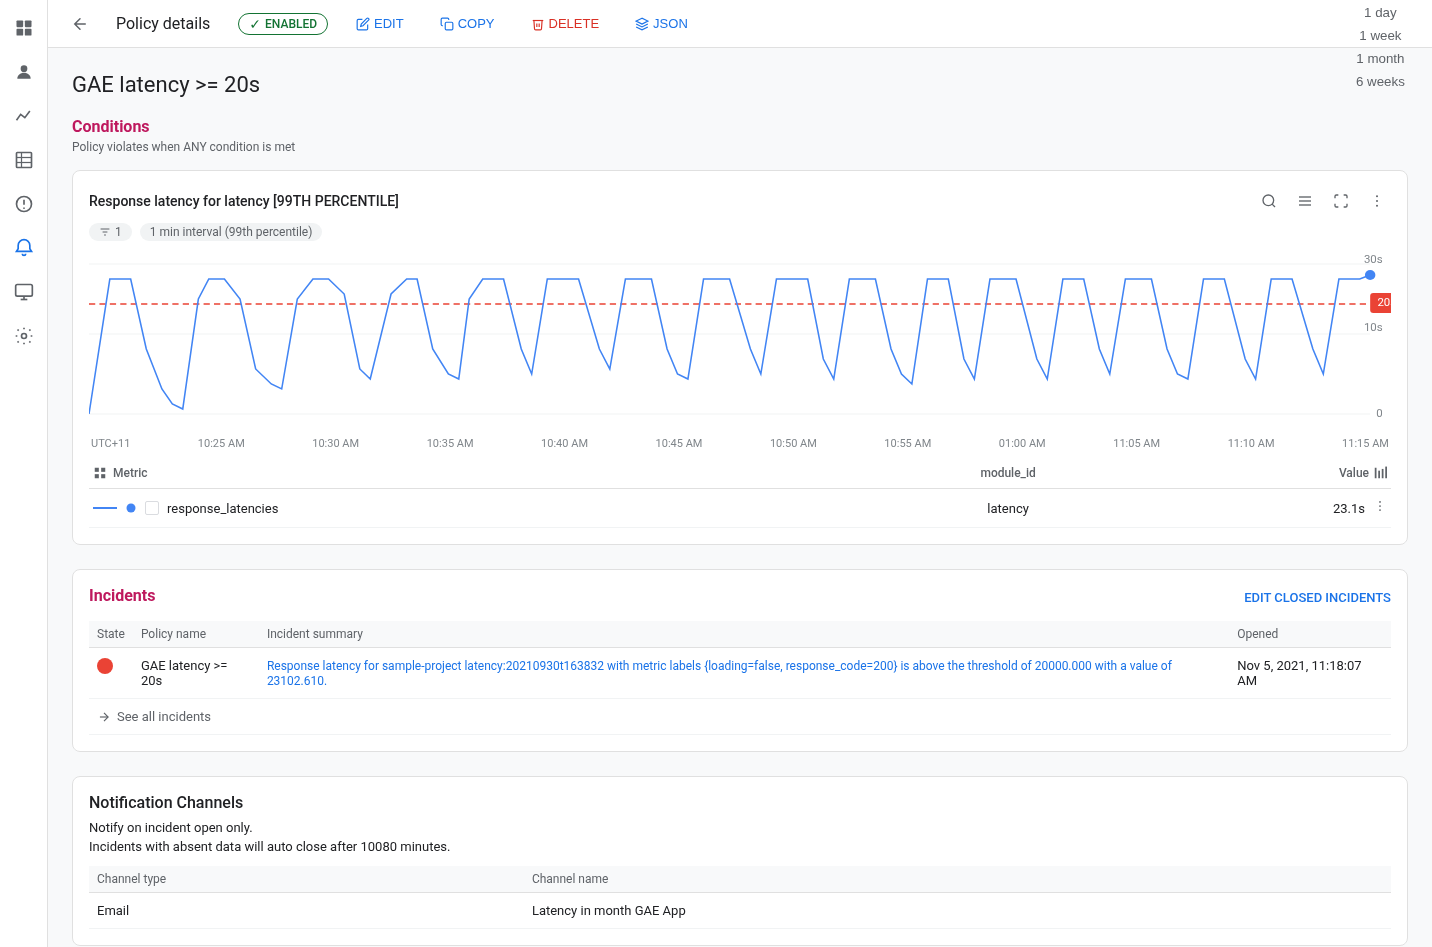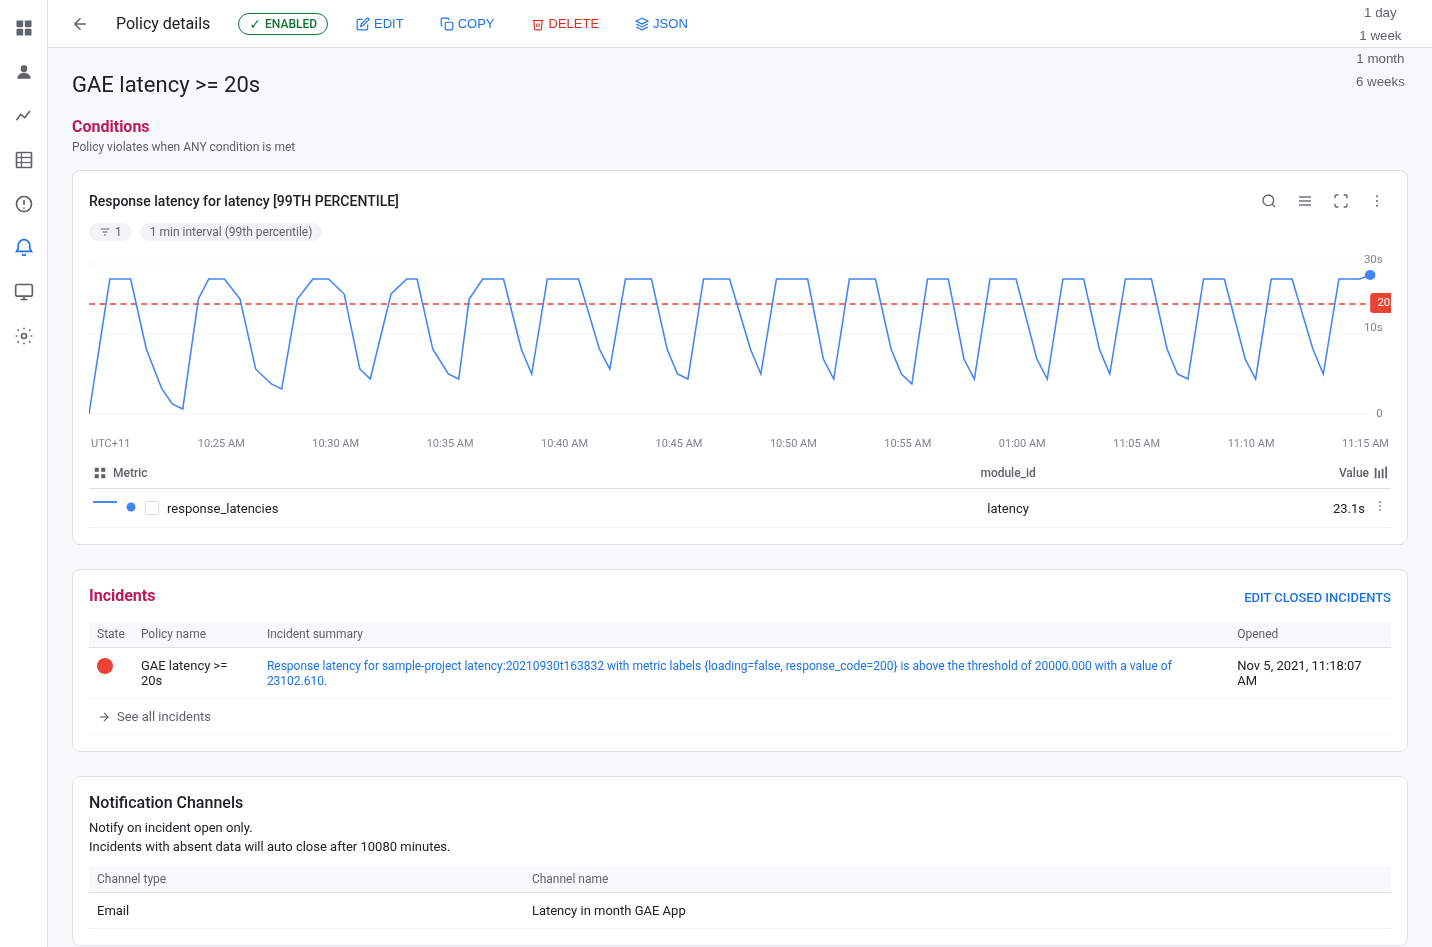--- a/index.html
+++ b/index.html
@@ -232,20 +232,21 @@
     .metric-table th:last-child { text-align: right; }
     .metric-table td {
       font-size: 13px;
       padding: 10px 4px;
       color: #202124;
       border-bottom: 1px solid #f1f3f4;
     }
     .metric-table td:last-child { text-align: right; margin-top: 27px; }
     .metric-name-cell {
       display: flex;
+      align-items: center;
       gap: 8px;
     }
     .metric-line-indicator {
       width: 24px;
       height: 2px;
       background: #4285f4;
     }
     .metric-checkbox {
       width: 14px;
       height: 14px;

